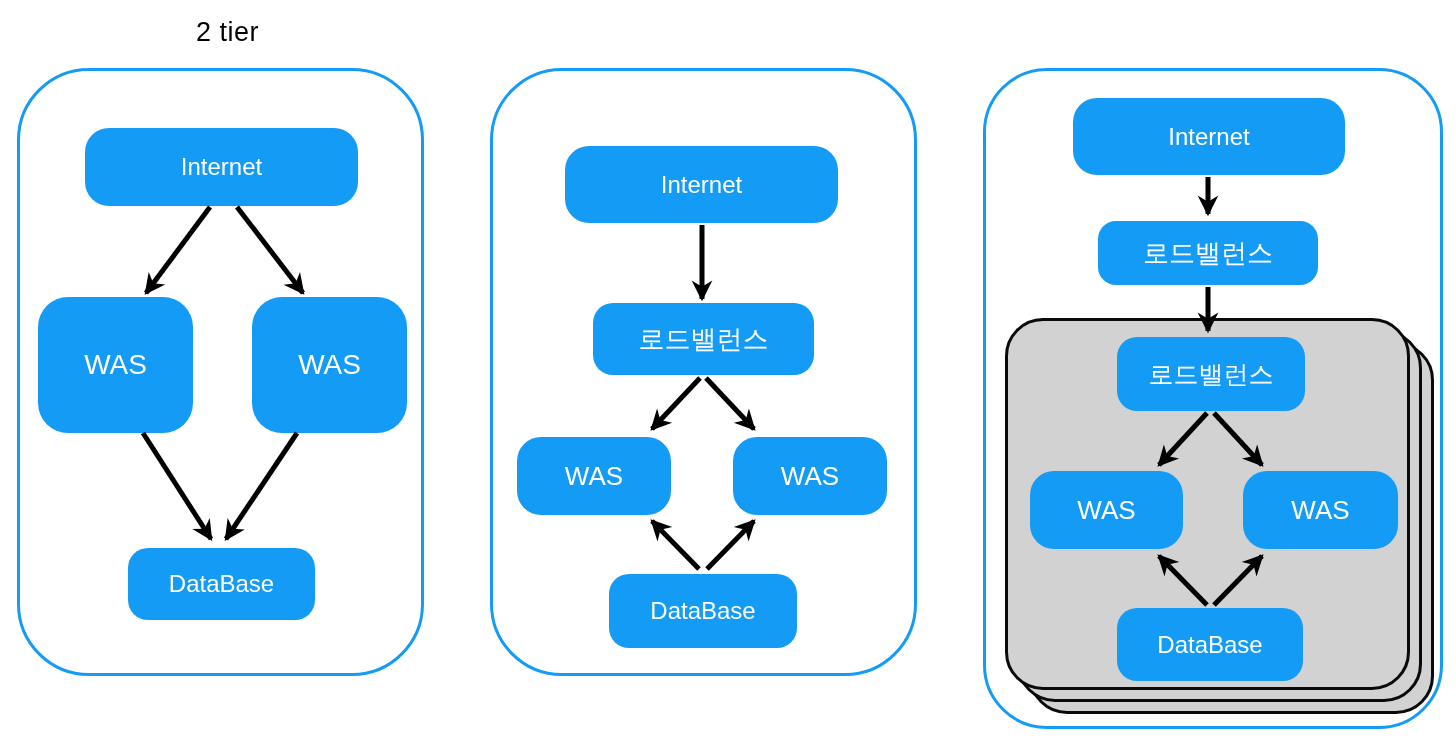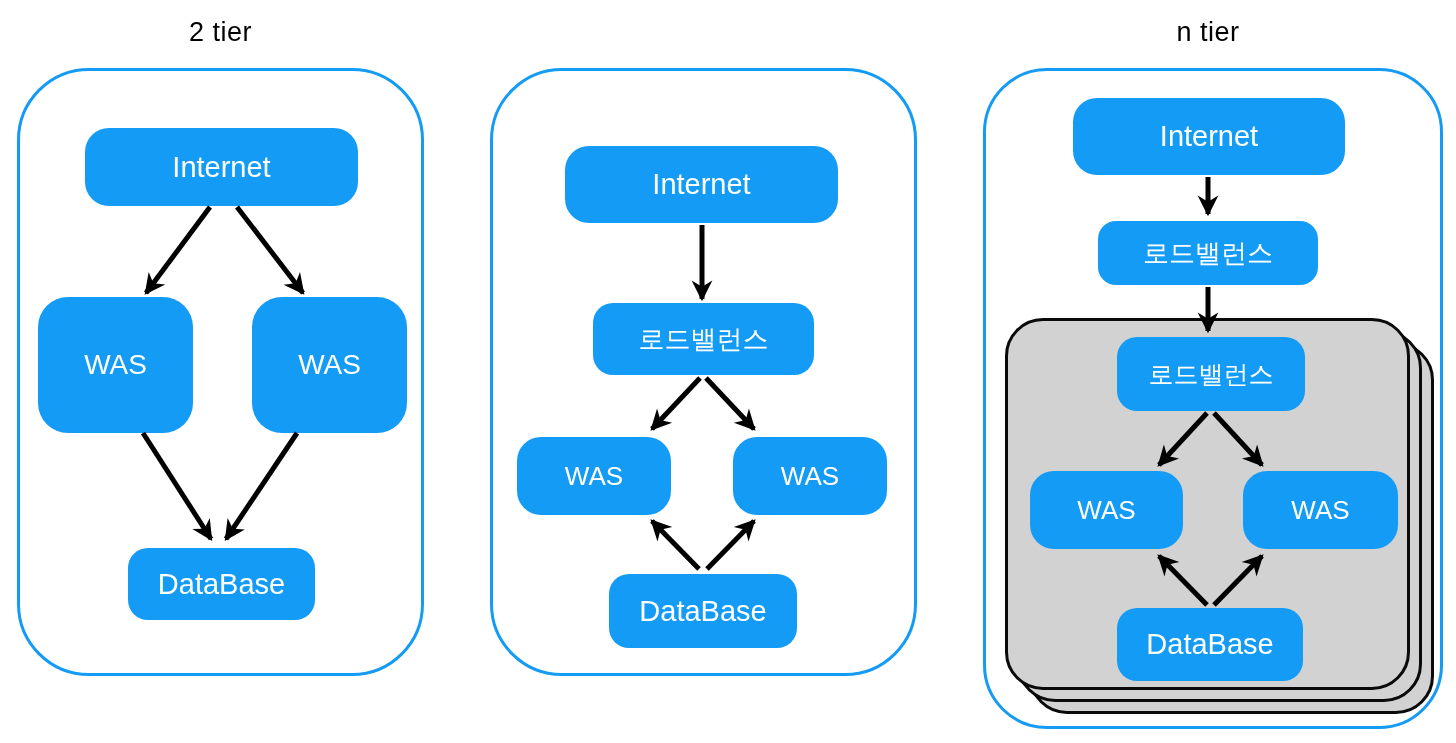--- a/index.html
+++ b/index.html
@@ -26,28 +26,28 @@
     position:absolute;box-sizing:border-box;border:3px solid var(--container-border);
     border-radius:72px;z-index:1;background:transparent;
   }
   .gcard{
     position:absolute;box-sizing:border-box;background:var(--stack-fill);
     border:3px solid var(--stack-border);border-radius:38px;z-index:2;
   }
   .node{
     position:absolute;box-sizing:border-box;background:var(--node-fill);
     color:var(--node-text);display:flex;align-items:center;justify-content:center;
-    font-size:29px;z-index:3;border-radius:20px;white-space:nowrap;
+    font-size:24px;z-index:3;border-radius:20px;white-space:nowrap;
   }
   #arrows{position:absolute;left:0;top:0;z-index:4;pointer-events:none;}
   .arrow{stroke:var(--arrow);stroke-width:5;fill:none;}
   .ahead{fill:var(--arrow);}
 
   
-  #t1{left:17px;top:16px;width:407px;}
+  #t1{left:24px;top:16px;width:407px;}
   #t2{left:490px;top:16px;width:427px;}
   #t3{left:983px;top:16px;width:450px;}
 
   
   #c1{left:17px;top:68px;width:407px;height:608px;}
   #c2{left:490px;top:68px;width:427px;height:608px;}
   #c3{left:983px;top:68px;width:460px;height:661px;border-radius:64px;}
 
   
   #g-back{left:1029px;top:342px;width:405px;height:372px;}
@@ -74,21 +74,20 @@
   #p3-was-left{left:1030px;top:471px;width:153px;height:78px;border-radius:24px;font-size:26px;}
   #p3-was-right{left:1243px;top:471px;width:155px;height:78px;border-radius:24px;font-size:26px;}
   #p3-database{left:1117px;top:608px;width:186px;height:73px;}
 </style>
 </head>
 <body>
 
 <div id="canvas">
 
   <div class="title" id="t1">2 tier</div>
-  <div class="title" id="t3">n tier</div>
 
   <div class="container" id="c1"></div>
   <div class="container" id="c2"></div>
   <div class="container" id="c3"></div>
 
   <div class="gcard" id="g-back"></div>
   <div class="gcard" id="g-mid"></div>
   <div class="gcard" id="g-front"></div>
 
   <div class="node" id="p1-internet">Internet</div>

